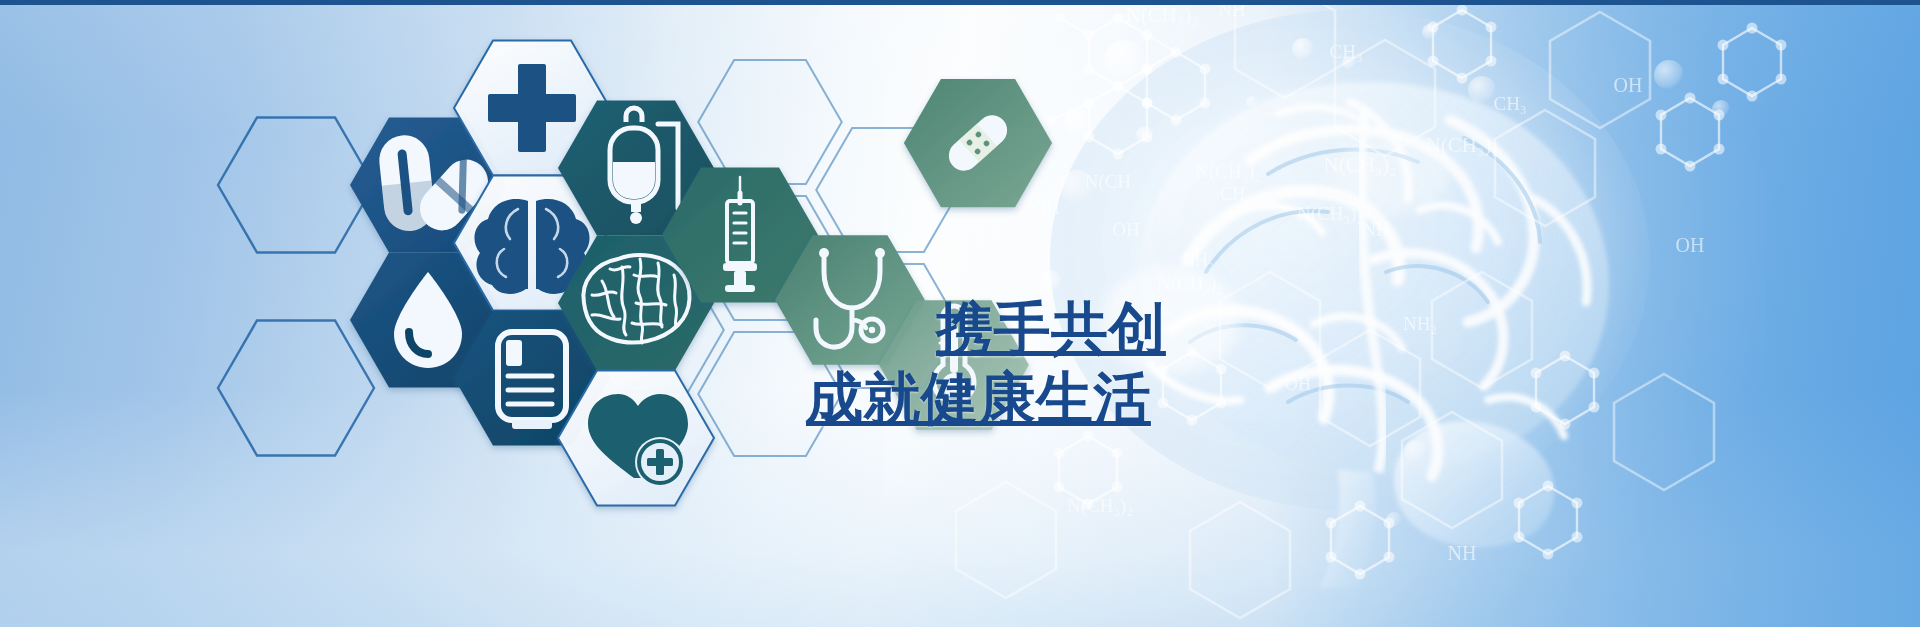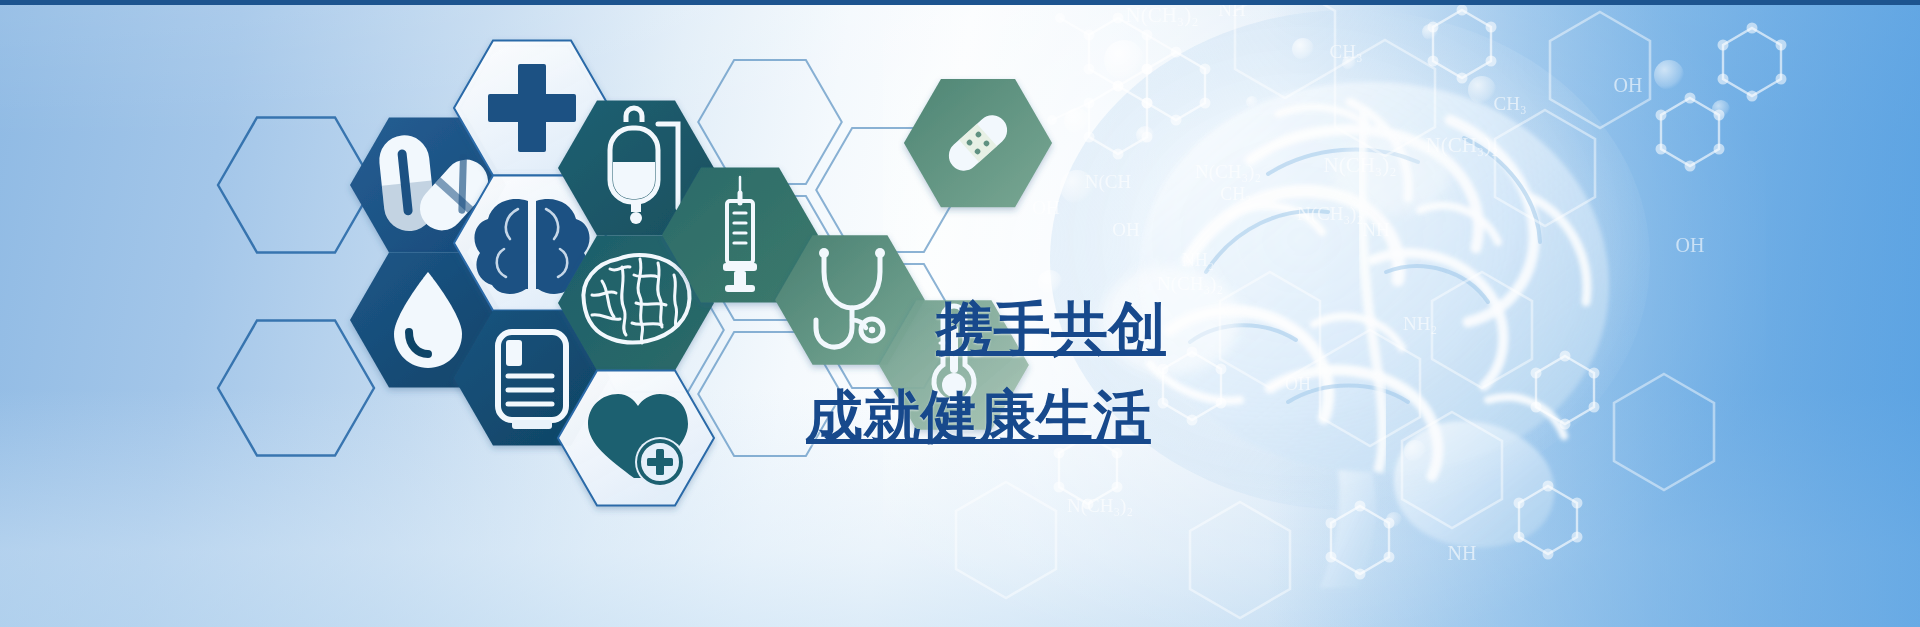--- a/index.html
+++ b/index.html
@@ -88,21 +88,21 @@
     text-shadow:0 1px 2px rgba(255,255,255,.55);
   }
   .hl-line{
     font-size:57px;
     line-height:1.12;
     font-family:"DejaVu Sans","Liberation Sans",sans-serif;
     white-space:nowrap;
     text-decoration:underline;
   }
   .hl-1{padding-left:130px;}
-  .hl-2{padding-left:0px;margin-top:24px;}
+  .hl-2{padding-left:0px;margin-top:6px;}
 </style>
 </head>
 <body>
 
 <div id="banner">
 
   <div class="bg-base"></div>
   <div class="bg-vert"></div>
   <div class="bg-glow"></div>
   <div class="bg-rightfade"></div>

